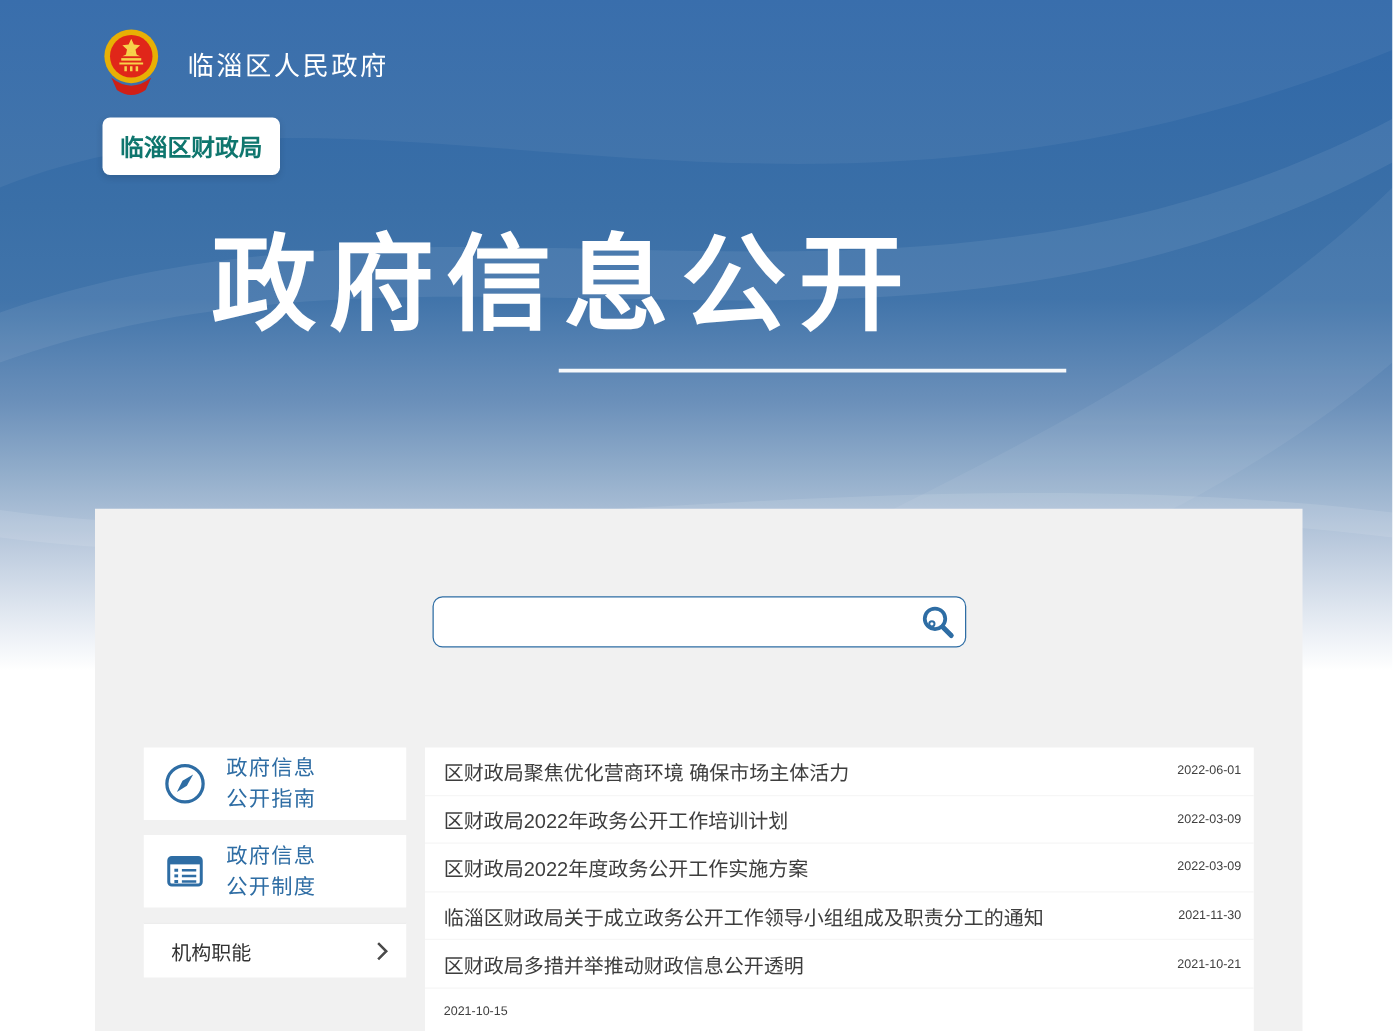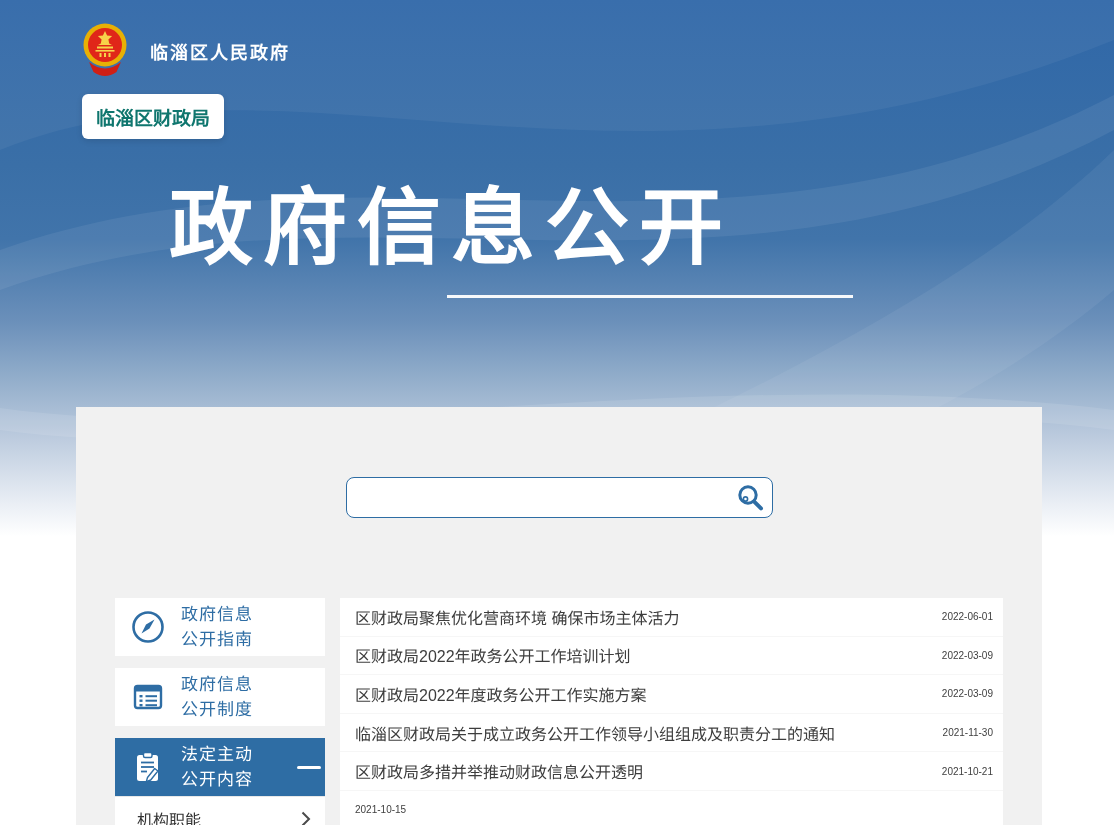--- a/index.html
+++ b/index.html
@@ -11,21 +11,21 @@
     background: linear-gradient(180deg,
       #2f67a8 0%, #3a6fa7 20%, #4174aa 29%,
       #6b90ba 39%, #93aecb 46%, #bccbde 53%,
       #e4eaf2 60%, #ffffff 65%, #ffffff 100%);
   }
   .swooshes { position: absolute; top: 0; left: 0; pointer-events: none; }
 
   
   .logo-row { position: absolute; top: 22px; left: 82px; display: flex; align-items: center; cursor: pointer; }
   .emblem { width: 46px; height: 57px; flex: 0 0 auto; }
-  .site-name { color: #ffffff; font-size: 18px; font-weight: bold; margin-left: 22px; letter-spacing: 2px; }
+  .site-name { color: #ffffff; font-size: 21px; font-weight: normal; margin-left: 22px; letter-spacing: 2px; }
   .bureau-chip {
     position: absolute; top: 94px; left: 82px; background: #ffffff;
     border-radius: 6px; padding: 9px 14px; font-size: 19px; color: #0f766e;
     font-weight: bold; box-shadow: 0 2px 6px rgba(0,0,0,0.12); cursor: pointer;
   }
 
   
   .hero-title {
     position: absolute; top: 186px; left: 0; width: 902px; text-align: center;
     color: #ffffff; font-size: 84px; font-weight: bold; letter-spacing: 10px; line-height: 1;
@@ -156,35 +156,20 @@
             <line x1="16.5" y1="22.7" x2="28" y2="22.7" stroke="#2e6da4" stroke-width="2"></line>
             <rect x="10.5" y="26" width="3" height="2.4" fill="#2e6da4"></rect>
             <line x1="16.5" y1="27.2" x2="28" y2="27.2" stroke="#2e6da4" stroke-width="2"></line>
           </svg>
           <span class="side-label">
             <span>政府信息</span><br>
             <span>公开制度</span>
           </span>
         </div>
 
-        <div class="side-card active">
-          <svg class="icon" viewBox="0 0 38 38">
-            <rect x="8" y="7" width="21" height="26" rx="2.5" fill="#ffffff"></rect>
-            <rect x="14.5" y="4.5" width="8.5" height="5" rx="1.5" fill="#ffffff" stroke="#2e6da4" stroke-width="1.4"></rect>
-            <line x1="12" y1="14.5" x2="25" y2="14.5" stroke="#2e6da4" stroke-width="1.8"></line>
-            <line x1="12" y1="19" x2="25" y2="19" stroke="#2e6da4" stroke-width="1.8"></line>
-            <line x1="12" y1="23.5" x2="18" y2="23.5" stroke="#2e6da4" stroke-width="1.8"></line>
-            <path d="M18.5 29.5 l7.2-9 3.2 2.5 -7.2 9 -4.4 1.6 Z" fill="#ffffff" stroke="#2e6da4" stroke-width="1.4" stroke-linejoin="round"></path>
-          </svg>
-          <span class="side-label">
-            <span>法定主动</span><br>
-            <span>公开内容</span>
-          </span>
-          <span class="collapse-bar"></span>
-        </div>
 
         <div class="submenu-item">
           <span class="submenu-label">机构职能</span>
           <svg width="10" height="16" viewBox="0 0 10 16">
             <polyline points="1.5,1.5 8,8 1.5,14.5" fill="none" stroke="#4a4a4a" stroke-width="2"></polyline>
           </svg>
         </div>
       </div>
 
       <ul class="news-list">

